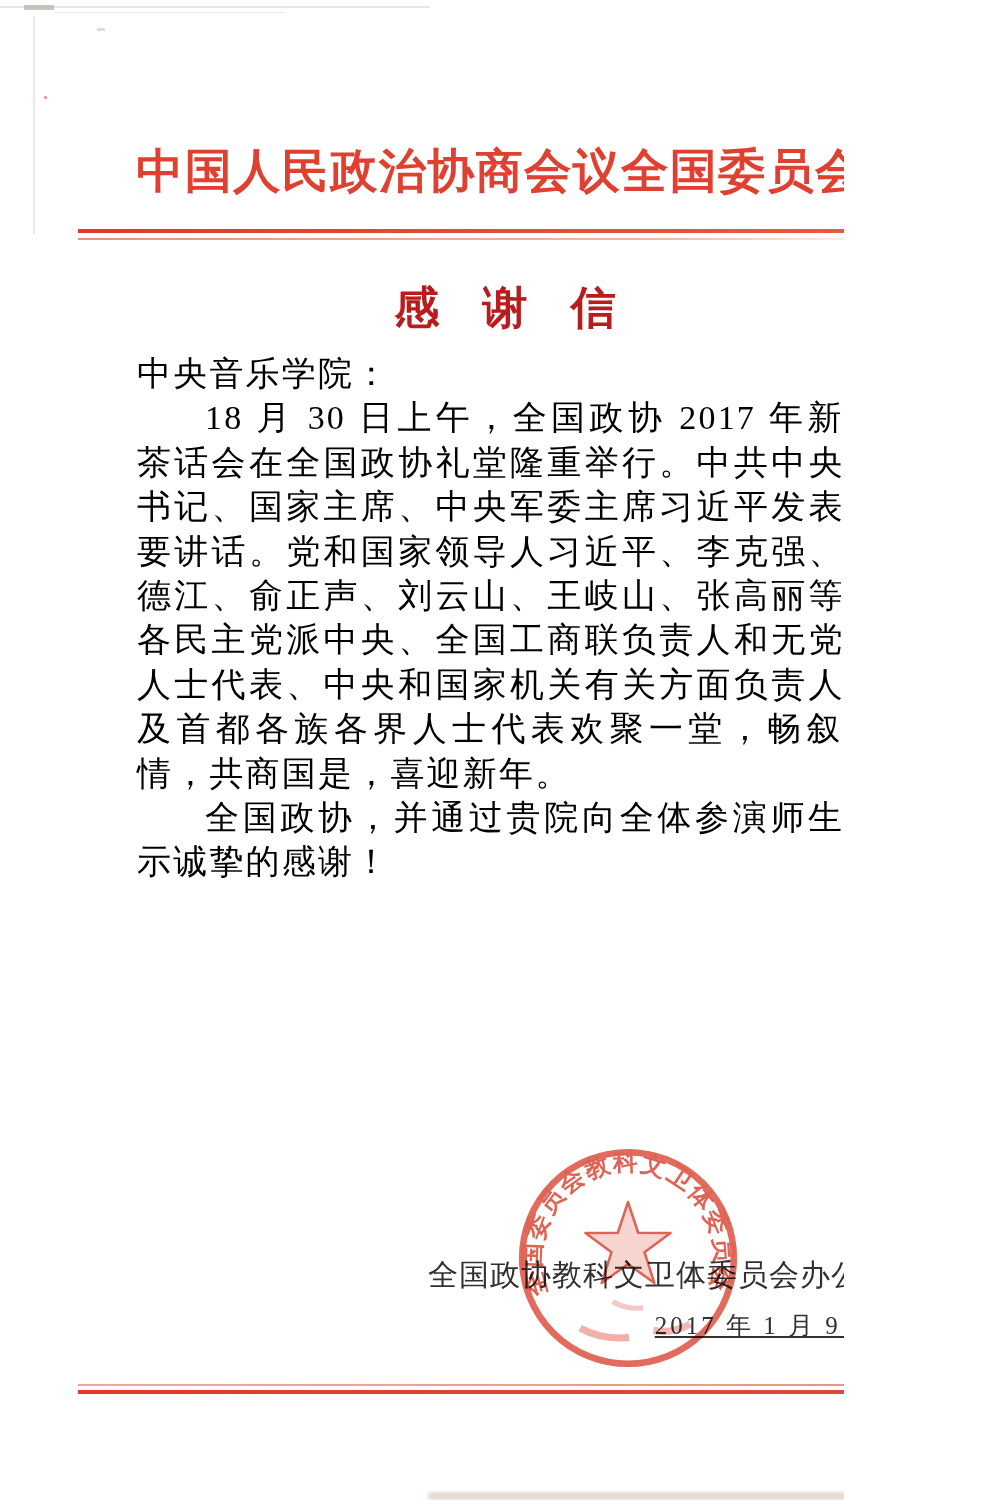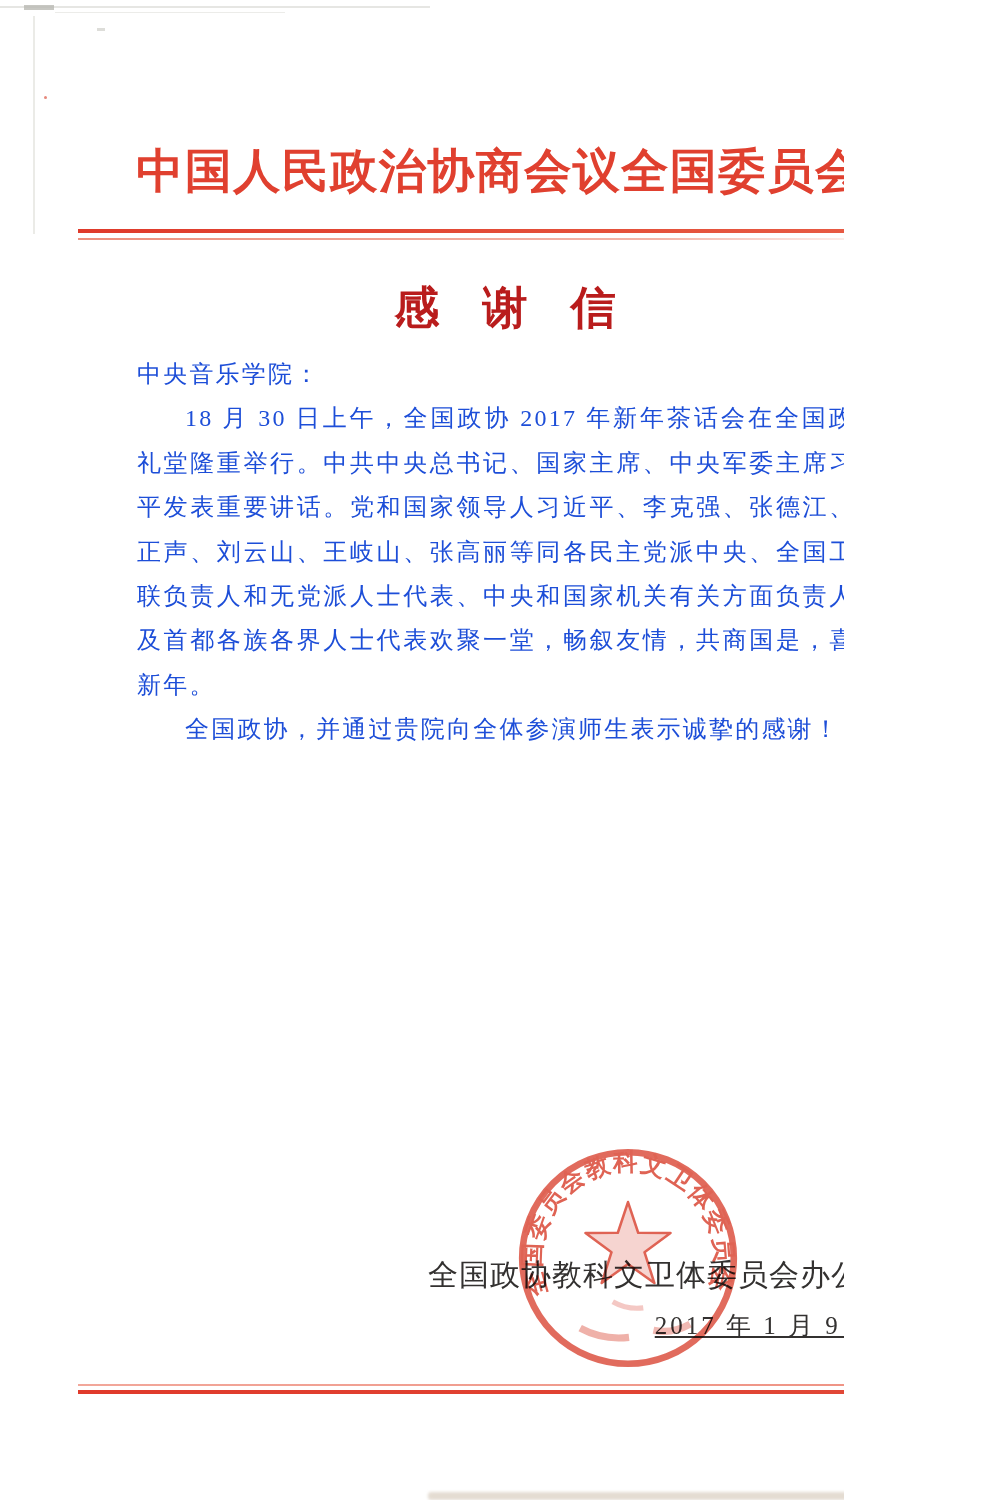--- a/index.html
+++ b/index.html
@@ -29,22 +29,22 @@
     position:absolute;left:13px;top:278px;width:1000px;
     text-align:center;
     font-size:45px;font-weight:bold;
     letter-spacing:16px;
     color:#b91c1c;
     white-space:nowrap;
   }
   
   .letter-body{
     position:absolute;left:137px;top:352px;width:745px;
-    color:#1d4ed8;
-    font-size:24px;line-height:44.4px;letter-spacing:2.2px;
+    color:#000000;
+    font-size:34px;line-height:44.4px;letter-spacing:2.2px;
     text-align:justify;text-justify:inter-character;
   }
   .letter-body p{margin:0;text-indent:2em;}
   .letter-body .salutation{text-indent:0;}
   
   .signature{
     position:absolute;left:428px;top:1255px;width:450px;
     text-align:right;color:#333130;
   }
   .signature .office{font-size:30px;letter-spacing:1px;white-space:nowrap;}

